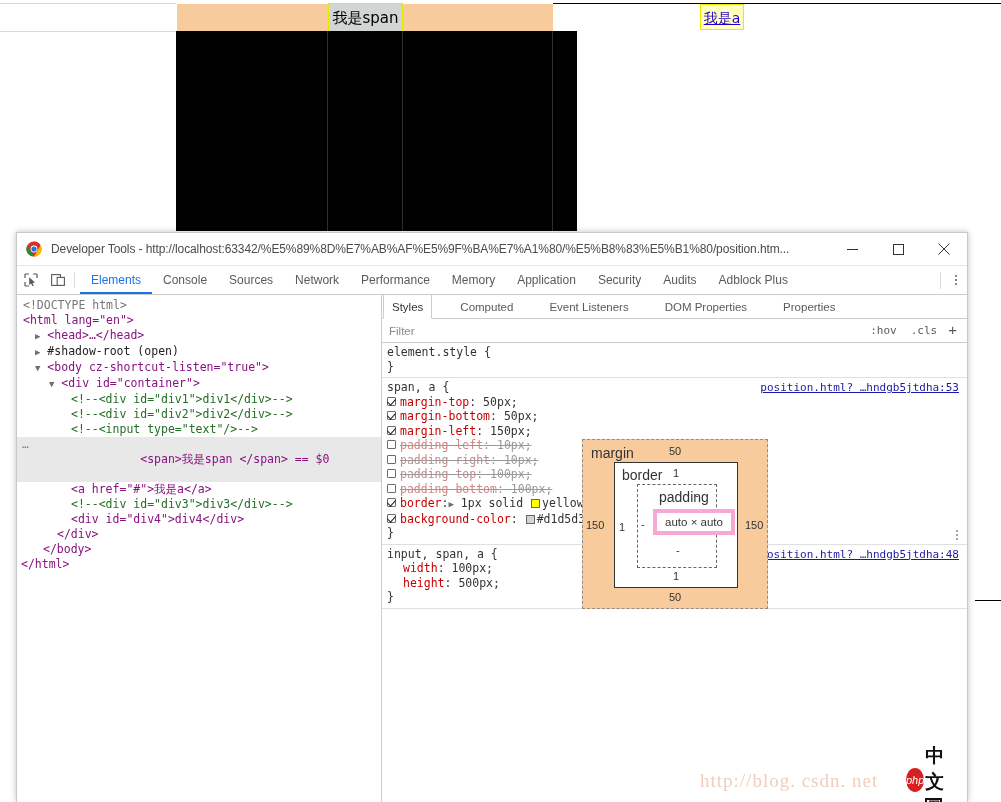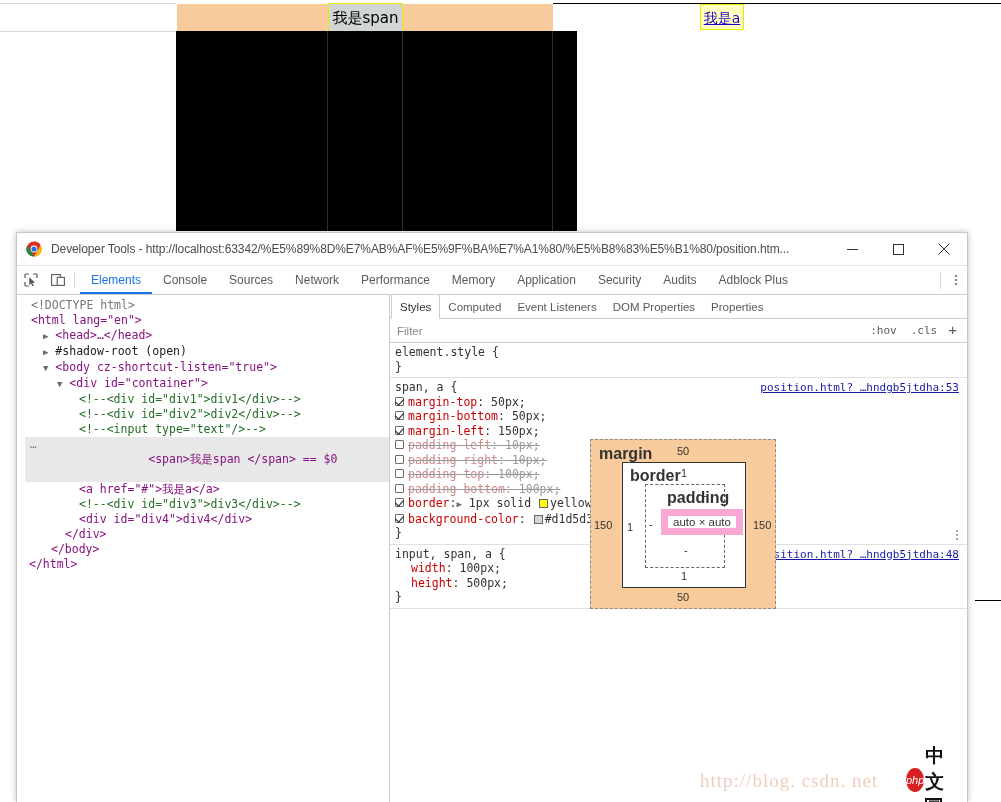--- a/index.html
+++ b/index.html
@@ -105,21 +105,20 @@
   .kebab .dotcol { display:flex; flex-direction:column; gap:2px; align-items:center; }
   .kebab i { width:2px; height:2px; background:#5a5a5a; border-radius:50%; display:block; }
 
   .panes { flex:1; display:flex; min-height:0; }
   .dompane {
     width:365px; min-width:365px;
     border-right:1px solid #cdcdcd;
     overflow:hidden;
     background:#fff;
     padding-top:3px;
-    margin-left:8px;
   }
   .domline {
     font-family:"DejaVu Sans Mono","Liberation Mono",monospace;
     font-size:11.5px;
     line-height:15px;
     color:#222;
     white-space:pre;
     padding-left:4px;
     position:relative;
   }
@@ -134,20 +133,21 @@
   .gy { color:#777; }
   .arrow { color:#6e6e6e; font-size:9px; }
 
   .stylepane { flex:1; display:flex; flex-direction:column; min-width:0; background:#fff; }
   .sub-tabs {
     height:24px; min-height:24px;
     display:flex; align-items:stretch;
     border-bottom:1px solid #cdcdcd;
     font-size:11.5px;
     padding-left:1px;
+    gap:20px;
   }
   .stab {
     padding:0 8px; display:flex; align-items:center;
     color:#5a5a5a; white-space:nowrap;
   }
   .stab.active { color:#333; background:#fff; border:1px solid #cdcdcd; border-bottom:1px solid #fff; margin-bottom:-1px; border-top:none; }
   .filterbar {
     height:24px; min-height:24px;
     display:flex; align-items:center;
     border-bottom:1px solid #cdcdcd;
@@ -215,25 +215,25 @@
     background:#fff; border:1px solid #333;
   }
   .bm-padding {
     position:absolute; left:22px; top:21px;
     width:80px; height:84px;
     background:#fff; border:1px dashed #666;
   }
   .bm-content {
     position:absolute; left:15px; top:24px;
     width:82px; height:26px;
-    border:7px solid #f9a8d4; background:#fff;
+    border:4px solid #f9a8d4; background:#fff;
     display:flex; align-items:center; justify-content:center;
     font-size:11.5px; color:#333;
   }
-  .bm-lbl { position:absolute; font-size:16px; color:#333;font-weight:bold; }
+  .bm-lbl { position:absolute; font-size:14px; color:#333; }
   .bm-num { position:absolute; font-size:11px; color:#333; }
 
   .watermark {
     position:absolute; left:700px; top:770px;
     font-family:"Liberation Serif", serif;
     font-size:19px; color:#f0cdbc; letter-spacing:1px;
     white-space:nowrap;
   }
   .php-badge {
     position:absolute; left:906px; top:768px;

